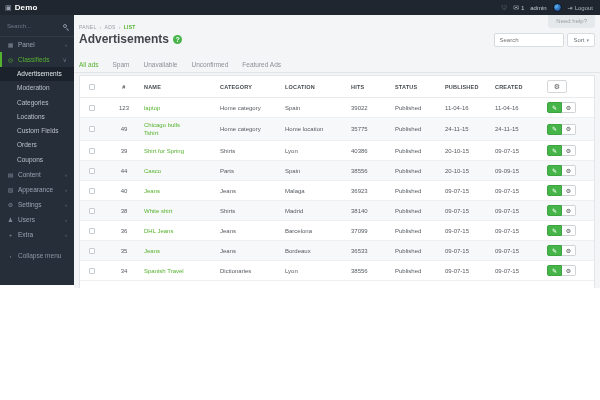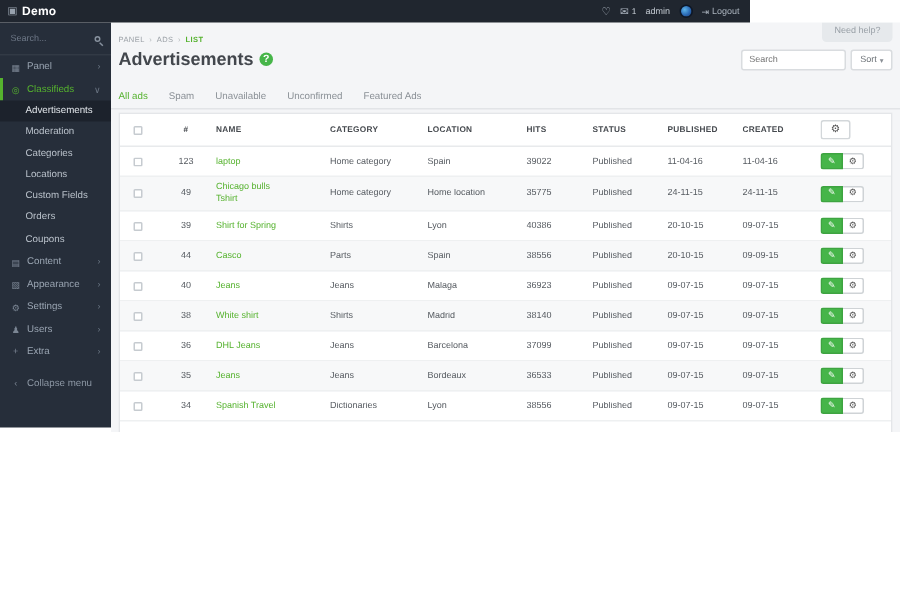--- a/index.html
+++ b/index.html
@@ -4,21 +4,21 @@
 <style>
   * { box-sizing: border-box; margin: 0; padding: 0; }
   html,body { width:600px; height:400px; }
   body {
     font-family: "Liberation Sans", sans-serif;
     background:#ffffff; position:relative; overflow:hidden;
   }
   button { font-family:inherit; cursor:pointer; }
 
   
-  .topbar { position:absolute; top:0; left:0; width:500px; height:15px;
+  .topbar { position:absolute; top:0; left:0; width:600px; height:15px;
     background:#20262f; display:flex; align-items:center; z-index:5; }
   .logo { display:flex; align-items:center; gap:3px; padding-left:5px; width:74px; cursor:pointer; }
   .logo-icon { color:#97a1ad; font-size:7px; line-height:1; }
   .logo-text { color:#ffffff; font-weight:bold; font-size:8px; letter-spacing:.2px; }
   .top-right { margin-left:auto; display:flex; align-items:center; gap:6px;
     padding-right:7px; color:#a7b0bb; font-size:6px; }
   .tb-icon { font-size:7px; cursor:pointer; }
   .tb-mail { display:flex; align-items:center; gap:2px; cursor:pointer; }
   .tb-count { font-size:5.5px; color:#cdd4db; }
   .tb-user { cursor:pointer; color:#c3cad2; }

